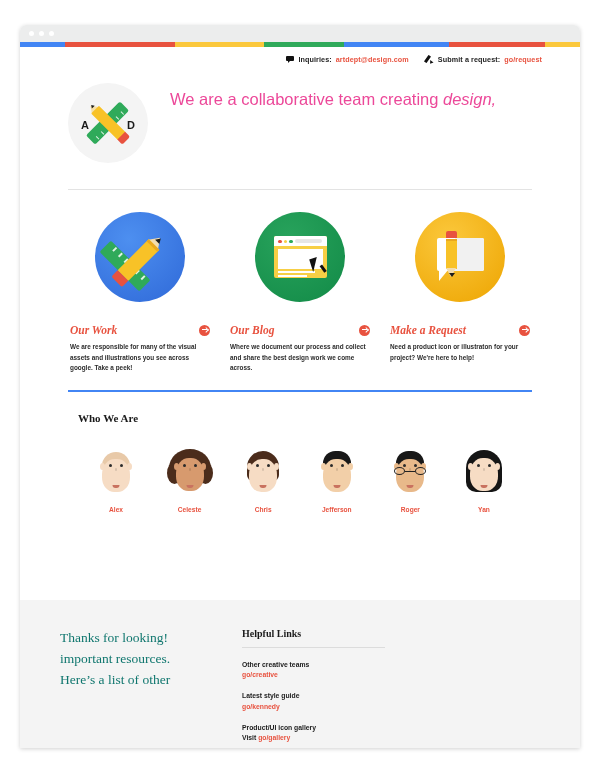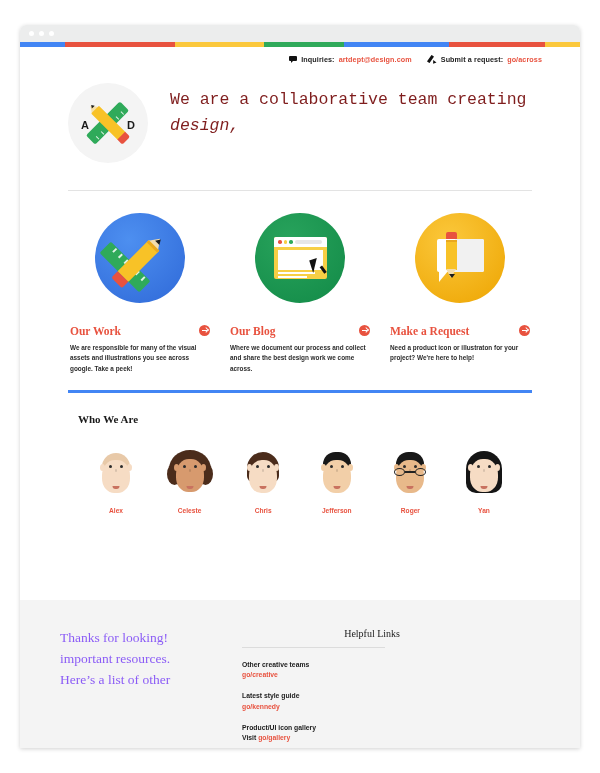--- a/index.html
+++ b/index.html
@@ -59,22 +59,22 @@
   .tool-ruler i { position:absolute; right:1px; width:4px; height:1.2px; background:#ffffff; opacity:.85;}
   .tool-pencil { width:11px; height:50px; left:35px; top:15px; transform:rotate(-45deg); }
   .tool-pencil .body { position:absolute; top:6px; left:0; width:11px; height:38px; background:#f8c227; border-radius:1px;}
   .tool-pencil .tip { position:absolute; top:0; left:0; width:0;height:0;
      border-left:5.5px solid transparent; border-right:5.5px solid transparent; border-bottom:7px solid #f6e0a8;}
   .tool-pencil .lead { position:absolute; top:0; left:3.5px; width:0;height:0;
      border-left:2px solid transparent; border-right:2px solid transparent; border-bottom:3px solid #1b1b1b;}
   .tool-pencil .eraser { position:absolute; bottom:0; left:0; width:11px; height:7px; background:#e8523f; border-radius:0 0 2px 2px;}
 
   .hero-text {
-    font-family:Liberation Mono, monospace;
-    font-size:16.5px; line-height:1.55; color:#7f1d1d; padding-top:8px;
+    font-family:Liberation Sans, sans-serif;
+    font-size:16.5px; line-height:1.55; color:#ec4899; padding-top:8px;
   }
   .hero-text em { font-style:italic; }
 
   .rule { height:1px; background:#e3e3e3; margin:26px 48px 0 48px; }
 
   
   .cards { display:flex; padding:22px 40px 0 40px; gap:0; }
   .card { width:166px; padding:0 10px; }
   .card-ico { width:90px; height:90px; border-radius:50%; margin:0 auto 0 auto; position:relative; }
   .ic-blue { background:radial-gradient(circle at 38% 30%, #4d8ff0, #2f69d8); }
@@ -109,21 +109,21 @@
   .c3-bar .d{position:absolute;top:3.5px;width:3.5px;height:3.5px;border-radius:50%;}
   .c3-bar .d1{left:4px;background:#e8523f;}.c3-bar .d2{left:9.5px;background:#f7cf45;}.c3-bar .d3{left:15px;background:#2faa5a;}
   .c3-bar .url{position:absolute;left:21px;top:3px;width:27px;height:4px;background:#e6e6e6;border-radius:2px;}
   .c3-screen{position:absolute;left:4px;top:13px;width:45px;height:20px;background:#fff;}
   .c3-l1{position:absolute;left:4px;top:35px;width:37px;height:2px;background:#fff;}
   .c3-l2{position:absolute;left:4px;top:39px;width:29px;height:2px;background:#fff;}
   .c3-cursor{position:absolute;left:56px;top:46px;width:0;height:0;
      border-left:8px solid #111;border-bottom:13px solid transparent;transform:rotate(-18deg);}
   .c3-cursor::after{content:"";position:absolute;left:1px;top:9px;width:3px;height:8px;background:#111;transform:rotate(-18deg);}
 
-  .card-head { display:flex; align-items:center; justify-content:space-between; margin-top:22px; }
+  .card-head { display:flex; align-items:center; justify-content:space-between; margin-top:22px;font-style:italic; }
   .card-title { font-family:"Liberation Serif",serif; font-size:11.5px; color:#e8523f; font-weight:bold; }
   .arrow-btn { width:11px; height:11px; border-radius:50%; background:#e8523f; position:relative; }
   .arrow-btn::before{content:"";position:absolute;left:2.5px;top:4.6px;width:5px;height:1.3px;background:#fff;}
   .arrow-btn::after{content:"";position:absolute;left:5px;top:3.2px;width:3.2px;height:3.2px;border-top:1.3px solid #fff;border-right:1.3px solid #fff;transform:rotate(45deg);}
   .card-body { font-size:6.4px; line-height:1.65; color:#2b2b2b; margin-top:6px; font-weight:bold; }
 
   .rule-blue { height:2.5px; background:#4285f4; margin:16px 48px 0 48px; }
 
   
   .team-title { font-family:"Liberation Serif",serif; font-size:11px; font-weight:bold;
@@ -138,23 +138,23 @@
   .mouth{position:absolute;left:50%;transform:translateX(-50%);bottom:6px;width:7px;height:3px;
      border-radius:0 0 6px 6px;background:#c9725f;}
   .nose{position:absolute;left:50%;transform:translateX(-50%);top:20px;width:2px;height:3px;border-radius:1px;background:rgba(0,0,0,.12);}
   .hair{position:absolute;}
   .member-name { font-size:6.6px; color:#e8523f; margin-top:12px; font-weight:bold; }
 
   
   .footer { position:absolute; left:0; right:0; bottom:0; top:575px; background:#f4f4f4;
      padding:28px 40px 0 40px; display:flex; }
   .f-col1 { width:178px; font-family:"Liberation Serif",serif; font-size:13.5px;
-     line-height:1.55; color:#8b5cf6; }
+     line-height:1.55; color:#0f766e; }
   .f-col { width:162px; padding-left:4px; }
-  .f-head { font-family:"Liberation Serif",serif; font-size:10px; font-weight:normal; color:#1b1b1b;text-align:right; }
+  .f-head { font-family:"Liberation Serif",serif; font-size:10px; font-weight:bold; color:#1b1b1b; }
   .f-sep { height:1px; background:#dcdcdc; margin:8px 0 12px 0; width:143px; }
   .f-item { margin-bottom:11px; font-size:6.8px; line-height:1.5; font-weight:bold; color:#1b1b1b; }
   .f-link { color:#e8523f; font-weight:bold; }
 </style>
 </head>
 <body>
 
 <div class="page">
  <div class="window">
 
@@ -176,21 +176,21 @@
 
   <div class="topstrip">
     <div class="topitem">
       <span class="ico-bubble"></span>
       <span>Inquiries:</span>
       <span class="lnk">artdept@design.com</span>
     </div>
     <div class="topitem">
       <span class="ico-pencil"></span>
       <span>Submit a request:</span>
-      <span class="lnk">go/across</span>
+      <span class="lnk">go/request</span>
     </div>
   </div>
 
   <div class="hero">
     <div class="logo-circle">
       <span class="letter la">A</span>
       <span class="letter ld">D</span>
       <div class="tool-ruler">
         <i style="top:6px"></i>
             <i style="top:13px"></i>

